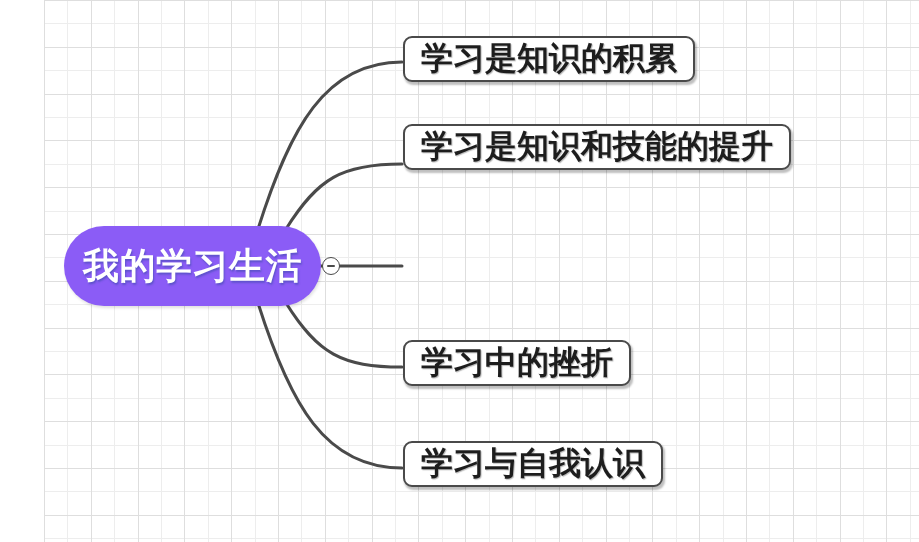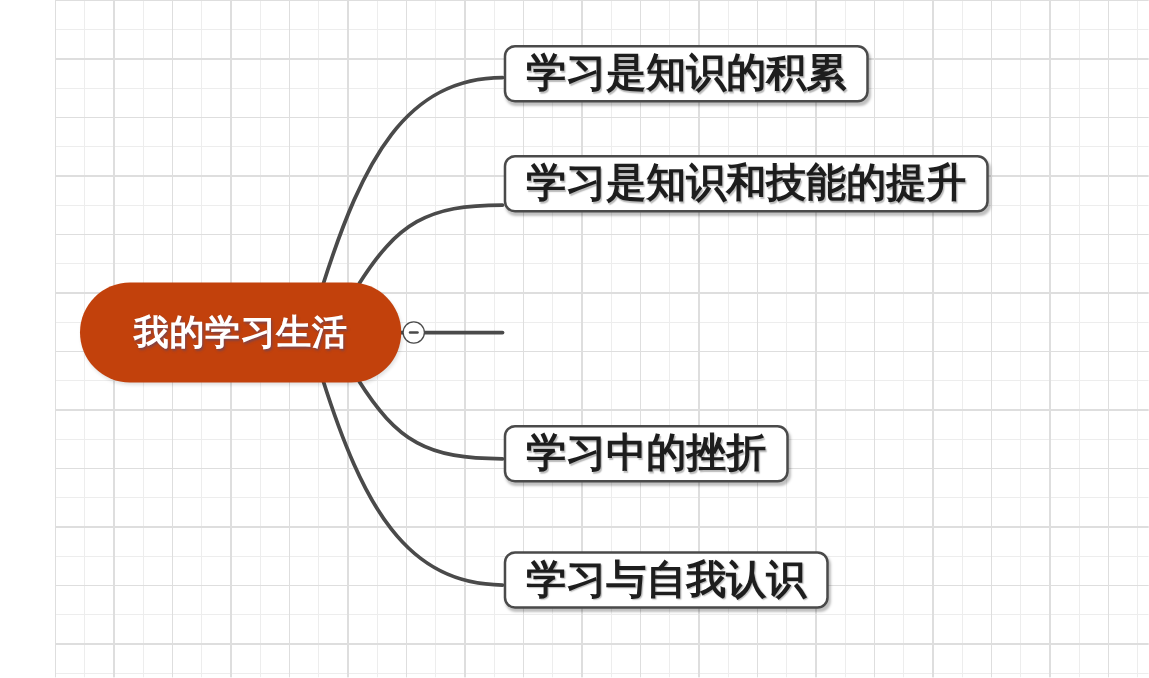--- a/index.html
+++ b/index.html
@@ -38,23 +38,23 @@
     height: 542px;
     pointer-events: none;
   }
   .root-node {
     position: absolute;
     left: 64px;
     top: 226px;
     width: 257px;
     height: 80px;
     border-radius: 40px;
-    background: #c2410c;
+    background: #8b5cf6;
     color: #ffffff;
-    font-size: 28px;
+    font-size: 36px;
     font-weight: bold;
     display: flex;
     align-items: center;
     justify-content: center;
     letter-spacing: 0.5px;
     text-shadow: 1px 2px 2px rgba(40, 70, 150, 0.45);
     box-shadow: 1px 2px 3px rgba(0, 0, 0, 0.12);
     cursor: pointer;
     white-space: nowrap;
     z-index: 3;

